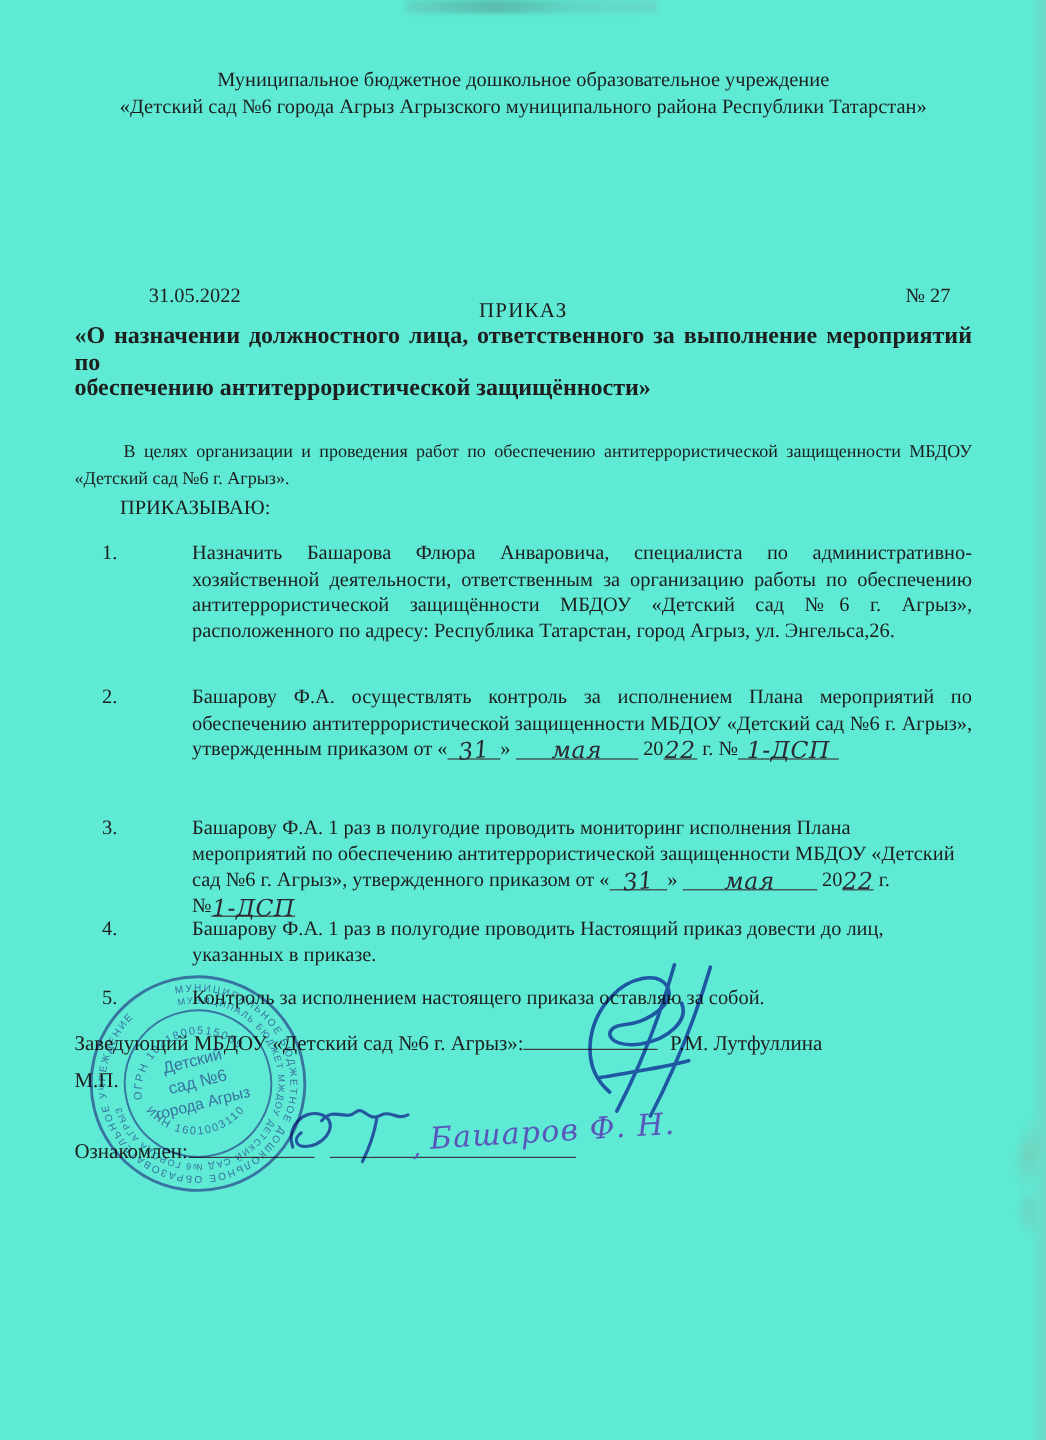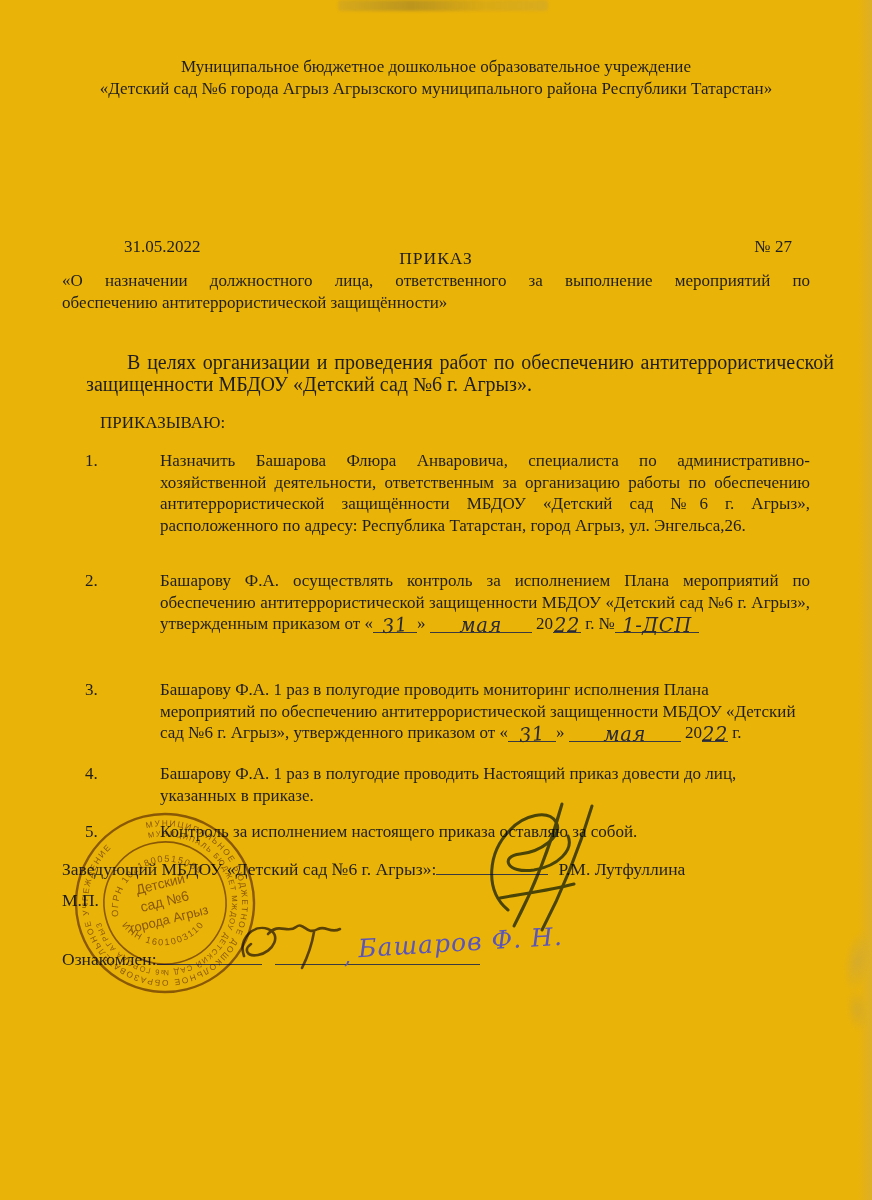--- a/index.html
+++ b/index.html
@@ -1,19 +1,19 @@
 <!DOCTYPE html>
 <html lang="ru"><head>
 <meta charset="utf-8">
 <style>
   html,body{margin:0;padding:0;background:#ffffff;}
   .page{
     position:relative;
     width:872px;height:1200px;
-    background:#eab308;
+    background:#5eead4;
     font-family:"Liberation Serif", serif;
     color:#1e1e1e;
     overflow:hidden;
   }
   .edge-shade{position:absolute;right:0;top:0;width:14px;height:100%;
     background:linear-gradient(90deg, rgba(0,0,0,0), rgba(170,162,150,.22));}
   .smudge-top{position:absolute;left:338px;top:0;width:210px;height:11px;
     background:linear-gradient(90deg, rgba(120,120,120,.16), rgba(80,80,80,.30) 35%, rgba(110,110,110,.12) 70%, rgba(140,140,140,.18));
     filter:blur(1.6px);border-radius:3px;}
   .art-r1{position:absolute;right:2px;top:930px;width:26px;height:64px;
@@ -22,23 +22,23 @@
   .art-r2{position:absolute;right:4px;top:988px;width:22px;height:44px;
     background:radial-gradient(ellipse at center, rgba(150,140,130,.22), rgba(150,140,130,0) 70%);
     filter:blur(1px);transform:rotate(-6deg);}
 
   .abs{position:absolute;left:62px;width:748px;}
   .center{text-align:center;}
   .hdr{top:56px;font-size:17px;line-height:22px;}
   .ordtitle{top:203px;font-size:17.5px;letter-spacing:1px;margin-top:45px;}
   .daterow{top:237px;display:flex;justify-content:space-between;font-size:17px;
     padding-left:62px;padding-right:18px;box-sizing:border-box;}
-  .subject{top:270px;font-weight:normal;font-size:17px;line-height:21.5px;}
+  .subject{top:270px;font-weight:bold;font-size:20px;line-height:21.5px;}
   .subject .j{text-align:justify;text-align-last:justify;}
-  .intro{top:352px;font-size:20px;line-height:21.5px;text-align:justify;text-indent:41px;margin-left:24px;}
+  .intro{top:367px;font-size:15px;line-height:21.5px;text-align:justify;text-indent:41px;}
   .directive{top:413px;font-size:17px;padding-left:38px;box-sizing:border-box;}
 
   .item{display:flex;font-size:17px;line-height:21.7px;}
   .item .n{flex:0 0 98px;padding-left:23px;box-sizing:border-box;}
   .item .b{flex:1;text-align:justify;}
   .item .b.left{text-align:left;}
   .i1{top:450px;}
   .i2{top:570px;}
   .i3{top:679px;}
   .i3 .b{max-width:648px;}
@@ -109,20 +109,21 @@
   </div>
 
   <div class="abs item i2">
     <div class="n">2.</div>
     <div class="b"><span>Башарову Ф.А. осуществлять контроль за исполнением Плана мероприятий по обеспечению антитеррористической защищенности МБДОУ «Детский сад №6 г. Агрыз», утвержденным приказом от «</span><span class="blank w44"><span class="hand dark rot">31</span></span><span>» </span><span class="blank w102"><span class="hand dark">мая</span></span> <span>20</span><span class="blank w28"><span class="hand dark">22</span></span><span> г. №</span><span class="blank w84"><span class="hand dark">1-ДСП</span></span></div>
   </div>
 
   <div class="abs item i3">
     <div class="n">3.</div>
     <div class="b left"><span>Башарову Ф.А. 1 раз в полугодие проводить мониторинг исполнения Плана мероприятий по обеспечению антитеррористической защищенности МБДОУ «Детский сад №6 г. Агрыз», утвержденного приказом от «</span><span class="blank w48"><span class="hand dark rot">31</span></span><span>» </span><span class="blank w112"><span class="hand dark">мая</span></span> <span>20</span><span class="blank w26"><span class="hand dark">22</span></span><span> г.</span>
+      <div><span>№</span><span class="blank w70"><span class="hand dark">1-ДСП</span></span></div>
     </div>
   </div>
 
   <div class="abs item i4">
     <div class="n">4.</div>
     <div class="b left">Башарову Ф.А.  1 раз в полугодие проводить Настоящий приказ довести до лиц, указанных в приказе.</div>
   </div>
 
   <div class="abs item i5">
     <div class="n">5.</div>

